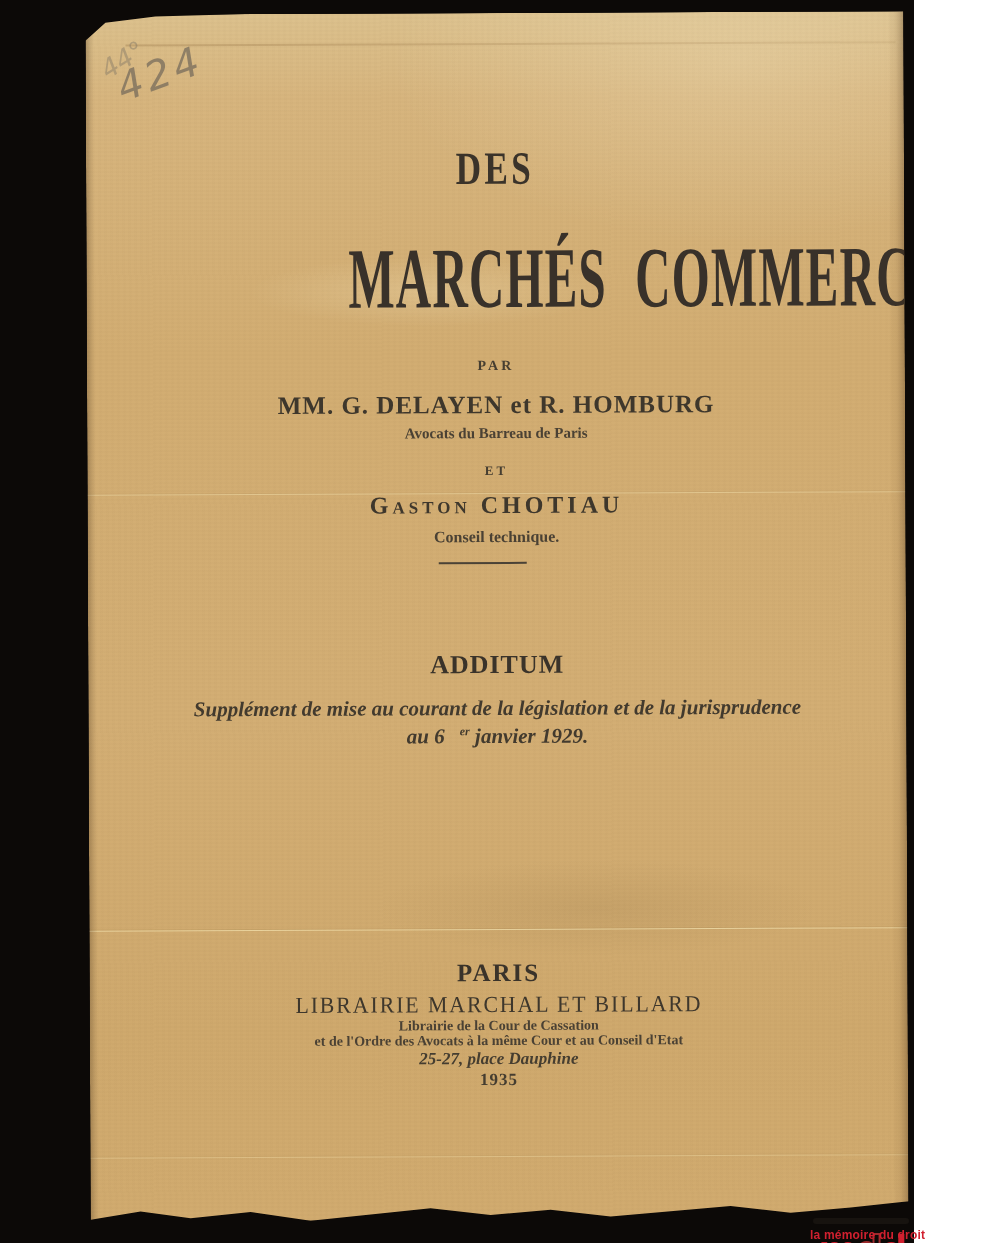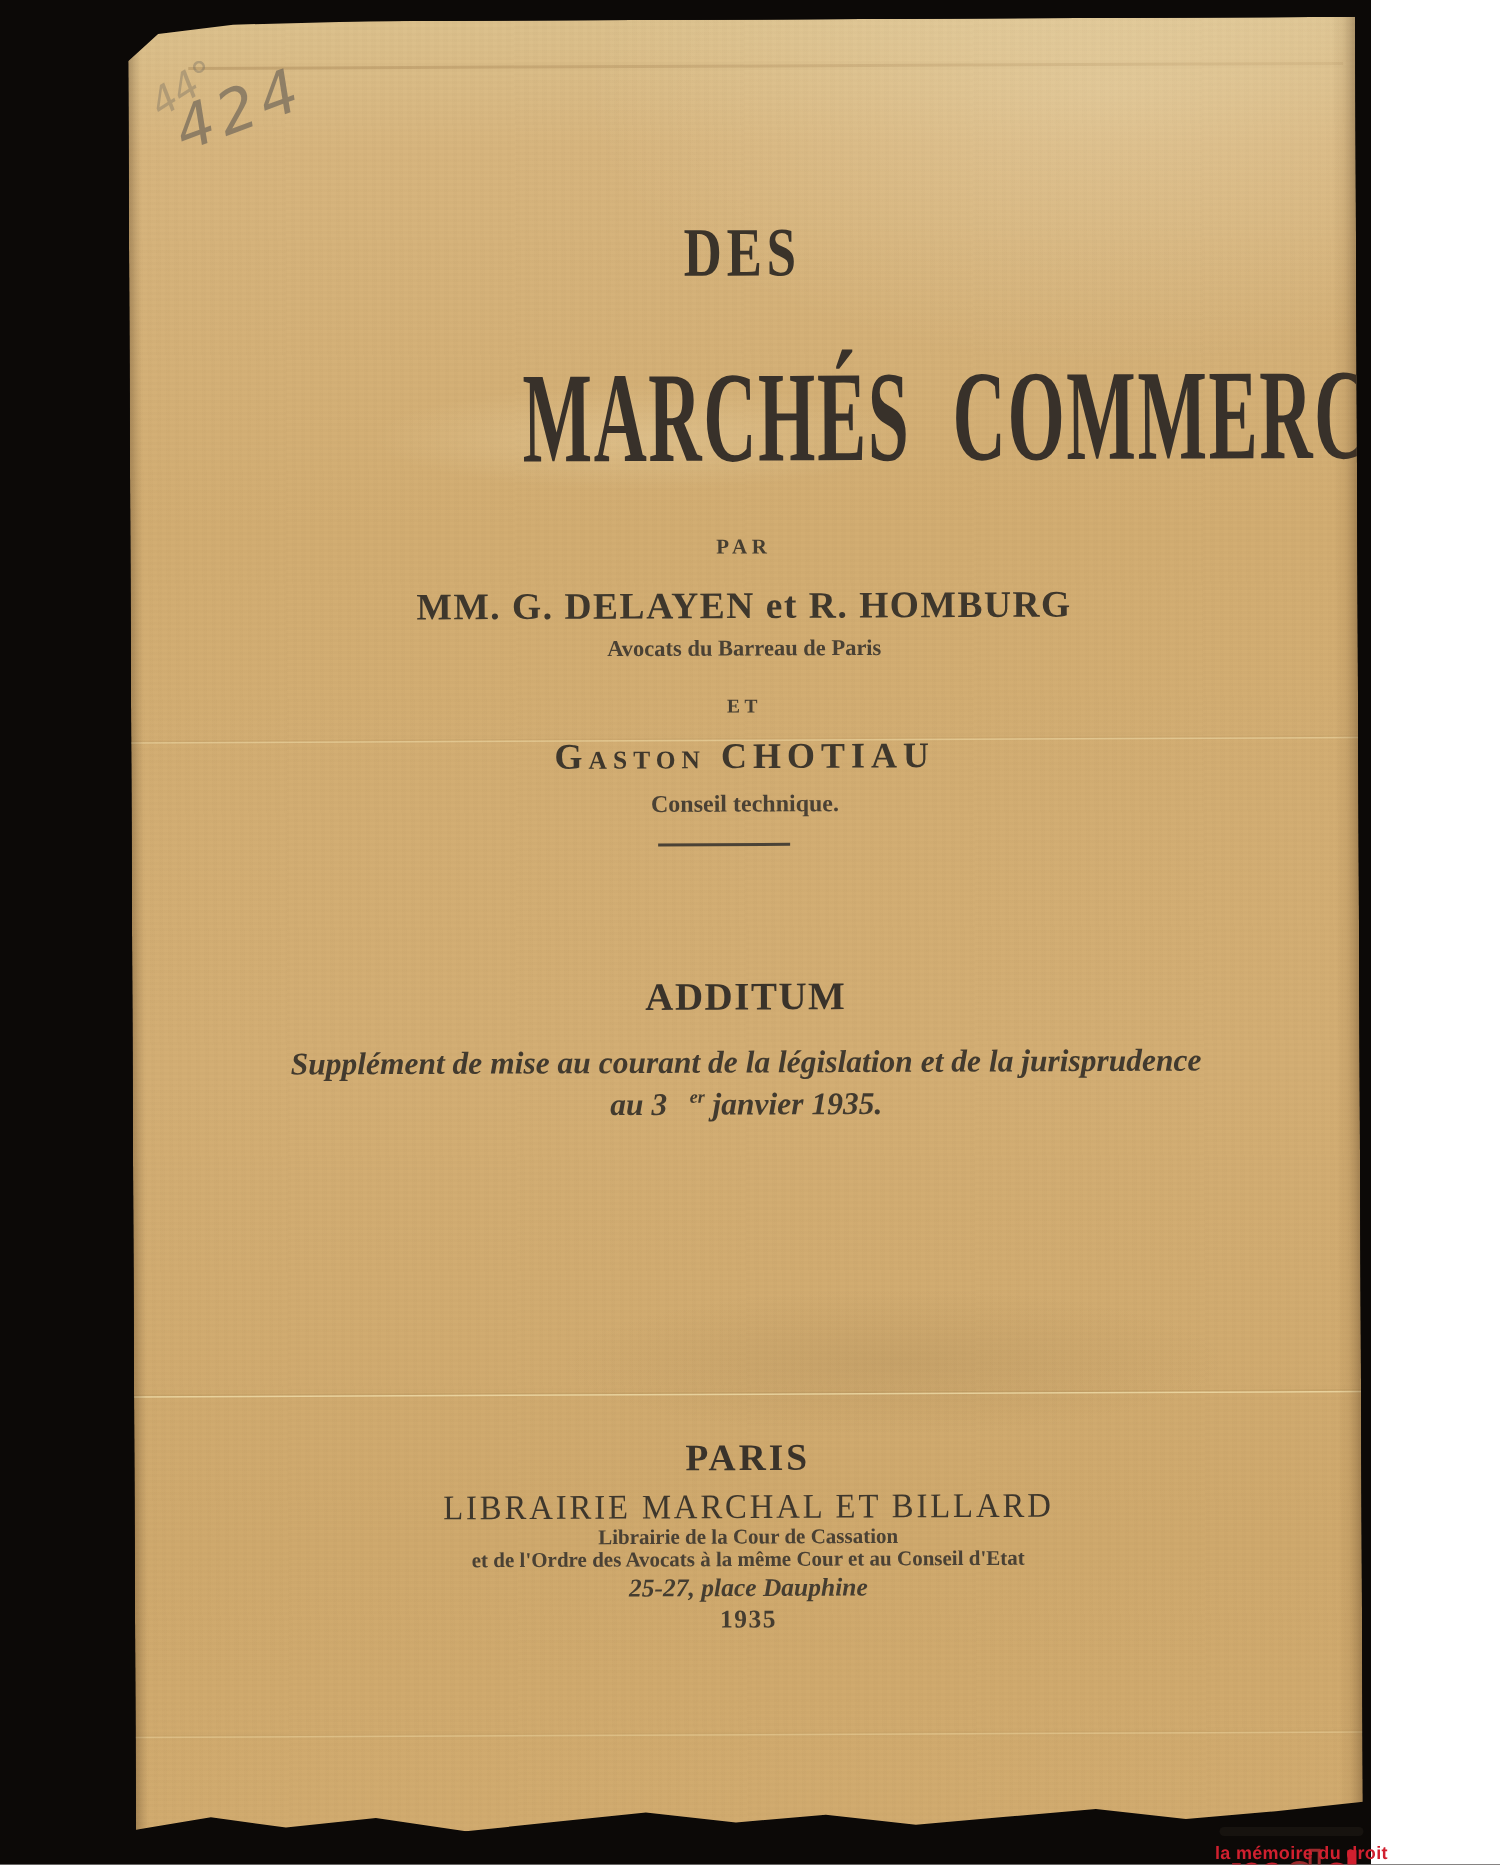--- a/index.html
+++ b/index.html
@@ -122,21 +122,21 @@
     <div class="line main-title"><span class="cond">MARCHÉS COMMERCIAUX</span></div>
     <div class="line par-label">PAR</div>
     <div class="line authors-line">MM. G. DELAYEN et R. HOMBURG</div>
     <div class="line authors-role">Avocats du Barreau de Paris</div>
     <div class="line et-label">ET</div>
     <div class="line second-author">Gaston CHOTIAU</div>
     <div class="line second-author-role">Conseil technique.</div>
     <div class="rule"></div>
     <div class="line additum-heading">ADDITUM</div>
     <div class="line additum-line1">Supplément de mise au courant de la législation et de la jurisprudence</div>
-    <div class="line additum-line2"><span>au 3</span><sup>er</sup><span> janvier 1935.</span></div>
+    <div class="line additum-line2"><span>au 6</span><sup>er</sup><span> janvier 1929.</span></div>
     <div class="line imprint-city">PARIS</div>
     <div class="line imprint-publisher"><span class="cond">LIBRAIRIE MARCHAL ET BILLARD</span></div>
     <div class="line imprint-line1">Librairie de la Cour de Cassation</div>
     <div class="line imprint-line2">et de l'Ordre des Avocats à la même Cour et au Conseil d'Etat</div>
     <div class="line imprint-address">25-27, place Dauphine</div>
     <div class="line imprint-year">1935</div>
   </div>
 
   <div class="paper-edge-left"></div>
   <div class="paper-edge-right"></div>

